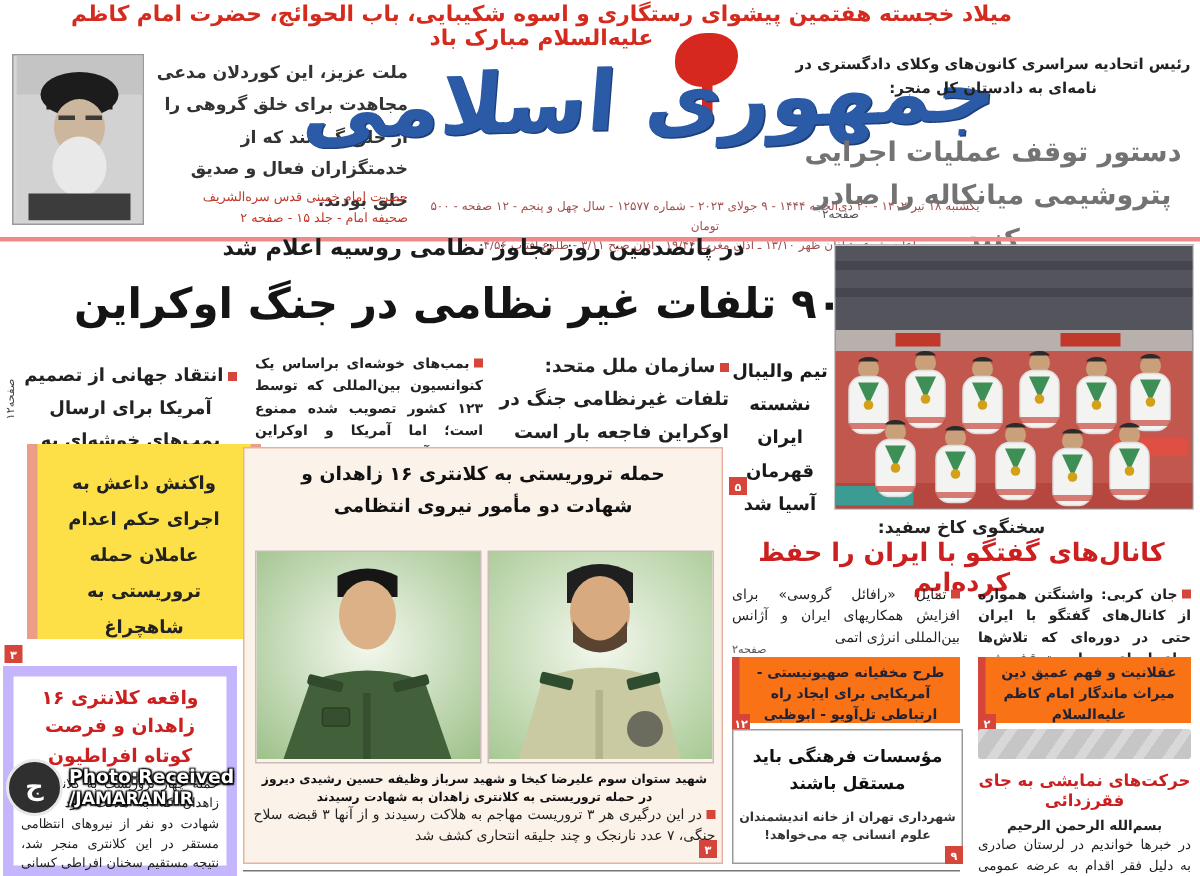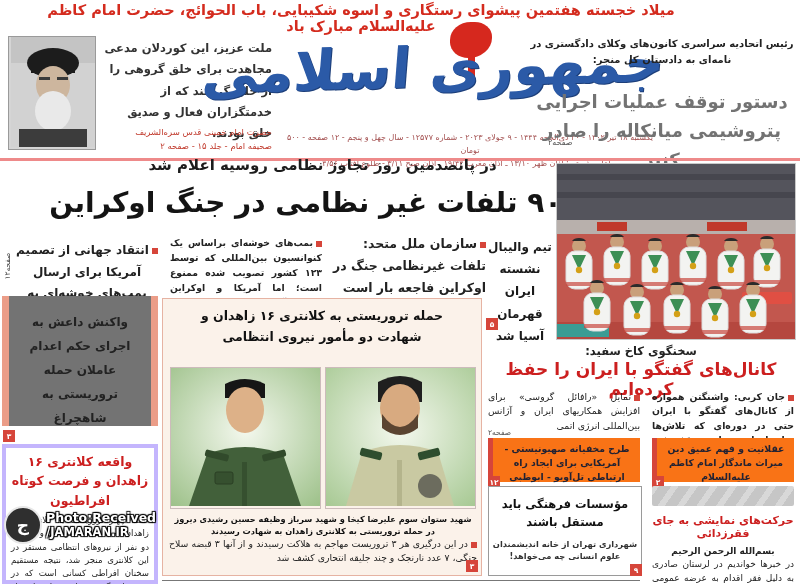--- a/index.html
+++ b/index.html
@@ -49,25 +49,25 @@
   .culture-box{left:488px;top:486px;width:152px;height:88px;background:#fff;border:1px solid #9a9a9a;text-align:center;}
   .culture-title{font-size:11.5px;font-weight:bold;color:#111;line-height:1.6;margin-top:8px;}
   .culture-sub{font-size:8.3px;font-weight:bold;color:#333;line-height:1.5;margin-top:6px;}
   .culture-box .marker{position:absolute;right:-1px;bottom:-1px;}
   .note{left:652px;top:486px;width:142px;}
   .note-band{height:20px;background:repeating-linear-gradient(-55deg,#c6c6c6 0 10px,#d8d8d8 10px 16px);border-radius:2px;}
   .note-headline{font-size:11px;font-weight:bold;color:#cc1f1f;text-align:center;margin-top:8px;}
   .note-bismillah{font-size:9px;font-weight:bold;color:#222;text-align:center;margin-top:6px;}
   .note-body{font-size:9px;color:#222;line-height:1.5;text-align:justify;margin-top:2px;}
   
-  .daesh{left:2px;top:296px;width:156px;height:130px;background:#737373;}
+  .daesh{left:18px;top:296px;width:156px;height:130px;background:#fde047;}
   .daesh-bar{position:absolute;top:0;width:7px;height:100%;background:#eb9d88;}
   .daesh-text{padding:14px 14px 0 14px;font-size:12px;font-weight:bold;color:#222;line-height:2.0;text-align:center;}
   .daesh-marker{left:3px;top:430px;}
-  .editorial{left:2px;top:444px;width:156px;height:140px;border:4px solid #c4b5fd;background:#fff;padding:4px 5px;box-sizing:border-box;}
+  .editorial{left:2px;top:444px;width:156px;height:140px;border:7px solid #c4b5fd;background:#fff;padding:4px 5px;box-sizing:border-box;}
   .ed-headline{font-size:12.5px;font-weight:bold;color:#cc1f1f;text-align:center;line-height:1.55;}
   .ed-body{font-size:8.6px;color:#222;line-height:1.55;text-align:justify;margin-top:4px;}
   .watermark{left:4px;top:506px;width:170px;display:flex;align-items:center;gap:4px;direction:ltr;z-index:5;}
   .wm-logo{width:34px;height:34px;border-radius:50%;background:#2f2f2f;border:2px solid #e8e8e8;
            color:#fff;font-size:17px;display:flex;align-items:center;justify-content:center;font-weight:bold;}
   .wm-lines{color:#fff;font-weight:bold;line-height:1.15;
             text-shadow:1px 1px 1px #000,-1px -1px 1px #000,1px -1px 1px #000,-1px 1px 1px #000;}
   .wm-l1{font-size:12.5px;}
   .wm-l2{font-size:11.5px;}
   

